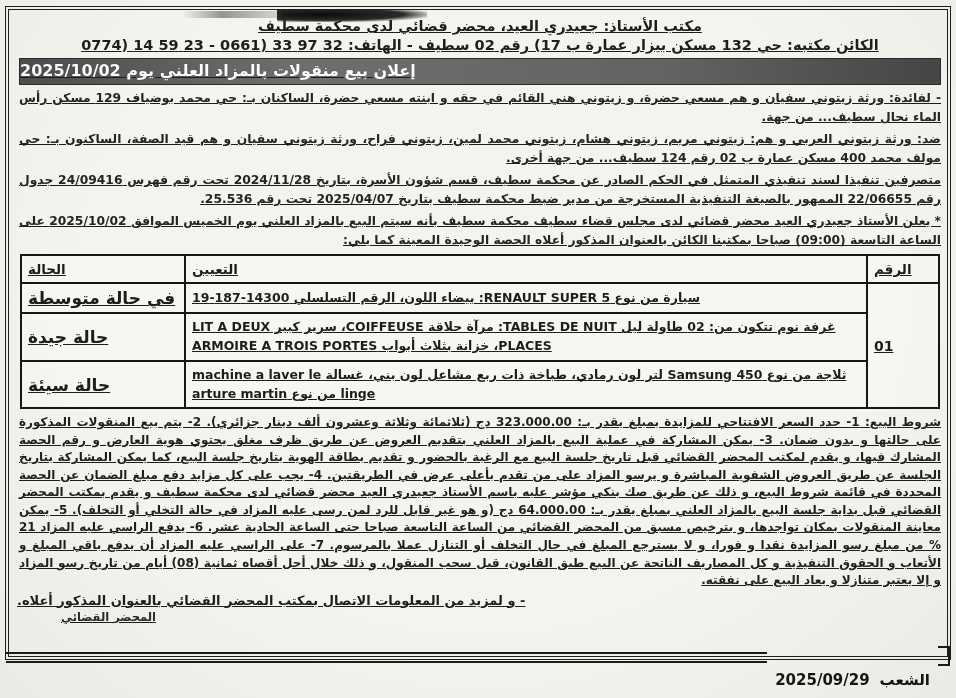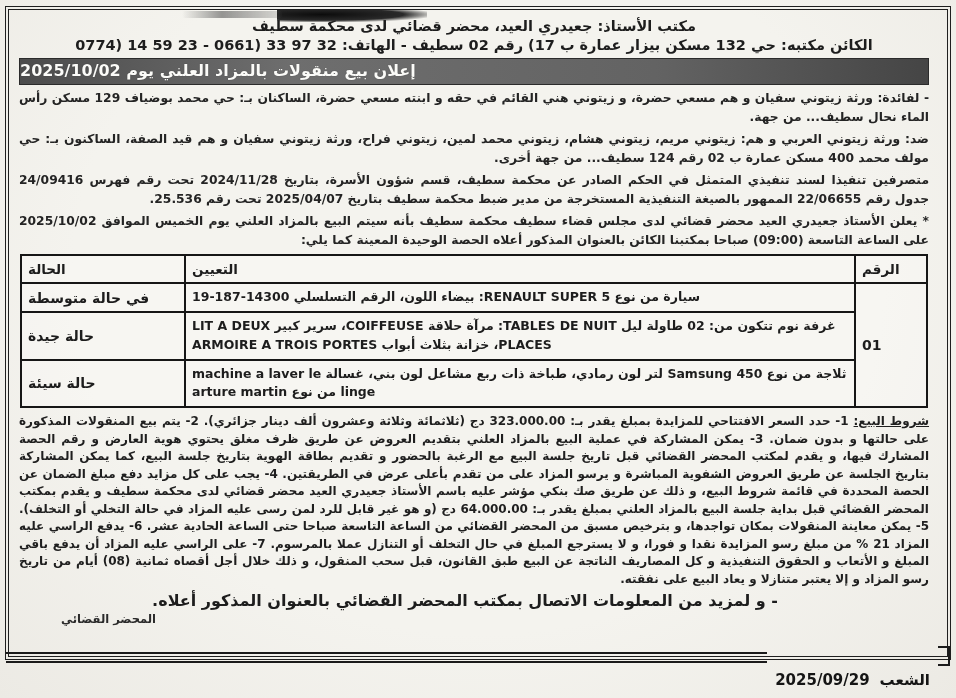--- a/index.html
+++ b/index.html
@@ -11,23 +11,24 @@
     color:#1d1d1d;
   }
   .page{
     position:relative;width:956px;height:698px;
     background:
       radial-gradient(ellipse at 50% 40%, #f4f3ee 60%, #eceae4 100%);
   }
   .doc-border{
     position:absolute;top:6px;right:5px;left:5px;bottom:38px;
     border:4px double #1f1f1f;
-    padding:2px 16px 4px 8px;
+    padding:2px 4px 4px 8px;
     overflow:hidden;
     background:transparent;
+    text-decoration:underline;
   }
   .smudge{
     position:absolute;top:-3px;right:520px;width:150px;height:15px;
     background:radial-gradient(ellipse at 30% 50%, #0c0c0c 0%, #2a2a2a 55%, rgba(40,40,40,0) 78%);
     filter:blur(0.6px);
     border-radius:3px;
   }
   .smudge::after{
     content:"";position:absolute;left:-95px;top:4px;width:100px;height:7px;
     background:linear-gradient(90deg, rgba(60,60,60,0) 0%, rgba(70,70,70,.55) 40%, rgba(60,60,60,.15) 100%);
@@ -59,29 +60,29 @@
   }
   table.lots th, table.lots td{
     border:2px solid #161616;
     font-weight:bold;
     padding:4px 6px;
     text-align:left;
     vertical-align:middle;
   }
   table.lots th{ font-size:13.5px; padding:5px 6px; }
   .col-num{ width:58px; font-size:14px; }
-  .col-cond{ width:150px; font-size:14px; }
+  .col-cond{ width:150px; font-size:17px; }
   .cell-desc{ font-size:12.5px; line-height:1.5; }
   .conditions{
     font-size:12px; line-height:1.46; font-weight:bold;
     text-align:justify; margin:3px 2px 2px 2px; color:#1f1f1f;
   }
   .cond-title{ text-decoration:underline; font-weight:800; }
   .contact-note{
-    font-size:16px; font-weight:bold; text-align:center;
+    font-size:13px; font-weight:bold; text-align:left;
     padding:1px 18px 0 0;
   }
   .signature{
     font-size:11.5px; font-weight:bold; text-align:left;
     padding:2px 0 0 44px; color:#2a2a2a;
   }
   .footer{
     position:absolute; bottom:9px; right:6px; left:6px;
     display:flex; align-items:center; gap:6px;
   }

